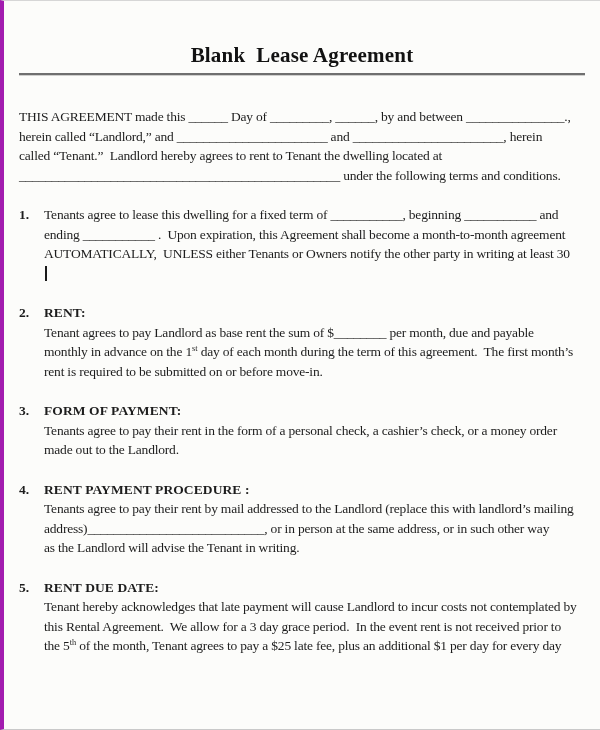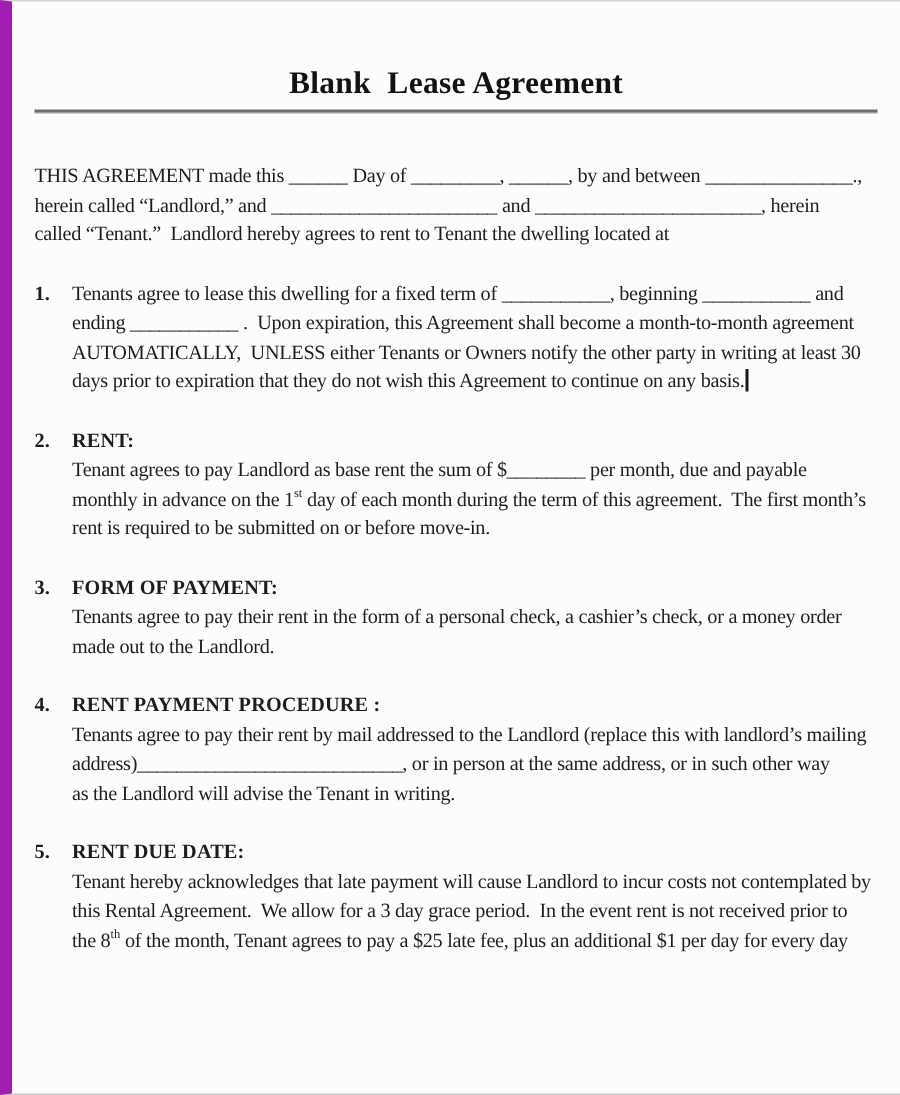--- a/index.html
+++ b/index.html
@@ -1,21 +1,21 @@
 <!DOCTYPE html>
 <html style="--page-bg: #fcfcfa; --text: #1d1d1d; --rule: #6f6f6f; --caret: #1a1a1a;"><head>
 <meta charset="utf-8">
 <style>
   html,body { margin:0; padding:0; background:#ffffff; }
   .page {
     position:relative;
     width:600px; height:730px;
     box-sizing:border-box;
     background:var(--page-bg,#fcfcfa);
-    border-left:8px solid #a21caf;
+    border-left:4px solid #a21caf;
     border-top:1px solid #d6d6d6;
     border-bottom:1px solid #c9c9c9;
     font-family:"Liberation Serif","DejaVu Serif",serif;
     color:var(--text,#1d1d1d);
     overflow:hidden;
   }
   .title {
     margin:42px 0 0 0;
     text-align:center;
     font-size:21px;
@@ -60,30 +60,31 @@
 </head>
 <body>
 
 <div class="page">
   <h1 class="title">Blank  Lease Agreement</h1>
   <div class="rule"></div>
   <div class="intro" id="intro">
       <div class="line">THIS AGREEMENT made this ______ Day of _________, ______, by and between _______________.,</div>
       <div class="line">herein called “Landlord,” and _______________________ and _______________________, herein</div>
       <div class="line">called “Tenant.”  Landlord hereby agrees to rent to Tenant the dwelling located at</div>
+      <div class="line">_________________________________________________ under the following terms and conditions.</div>
     </div>
   <div class="sections" id="sections">
   <section class="sec">
     <div class="sec-num">1.</div>
     <div class="sec-content">
       <div class="sec-lines">
             <div class="line"><span>Tenants agree to lease this dwelling for a fixed term of ___________, beginning ___________ and</span></div>
             <div class="line"><span>ending ___________ .  Upon expiration, this Agreement shall become a month-to-month agreement</span></div>
             <div class="line"><span>AUTOMATICALLY,  UNLESS either Tenants or Owners notify the other party in writing at least 30</span></div>
-            <div class="line"><span>days prior to expiration that they do not wish this Agreement to continue on any basis.</span><span class="caret"></span></div>
+            <div class="line"><span class="caret"></span></div>
           </div>
     </div>
   </section>
 
   <section class="sec">
     <div class="sec-num">2.</div>
     <div class="sec-content">
       <h2 class="sec-heading">RENT:</h2>
       <div class="sec-lines">
             <div class="line"><span>Tenant agrees to pay Landlord as base rent the sum of $________ per month, due and payable</span></div>
@@ -116,18 +117,18 @@
     </div>
   </section>
 
   <section class="sec">
     <div class="sec-num">5.</div>
     <div class="sec-content">
       <h2 class="sec-heading">RENT DUE DATE:</h2>
       <div class="sec-lines">
             <div class="line"><span>Tenant hereby acknowledges that late payment will cause Landlord to incur costs not contemplated by</span></div>
             <div class="line"><span>this Rental Agreement.  We allow for a 3 day grace period.  In the event rent is not received prior to</span></div>
-            <div class="line"><span>the 8</span><sup>th</sup><span> of the month, Tenant agrees to pay a $25 late fee, plus an additional $1 per day for every day</span></div>
+            <div class="line"><span>the 5</span><sup>th</sup><span> of the month, Tenant agrees to pay a $25 late fee, plus an additional $1 per day for every day</span></div>
           </div>
     </div>
   </section>
 </div>
 </div>
 
 </body></html>

